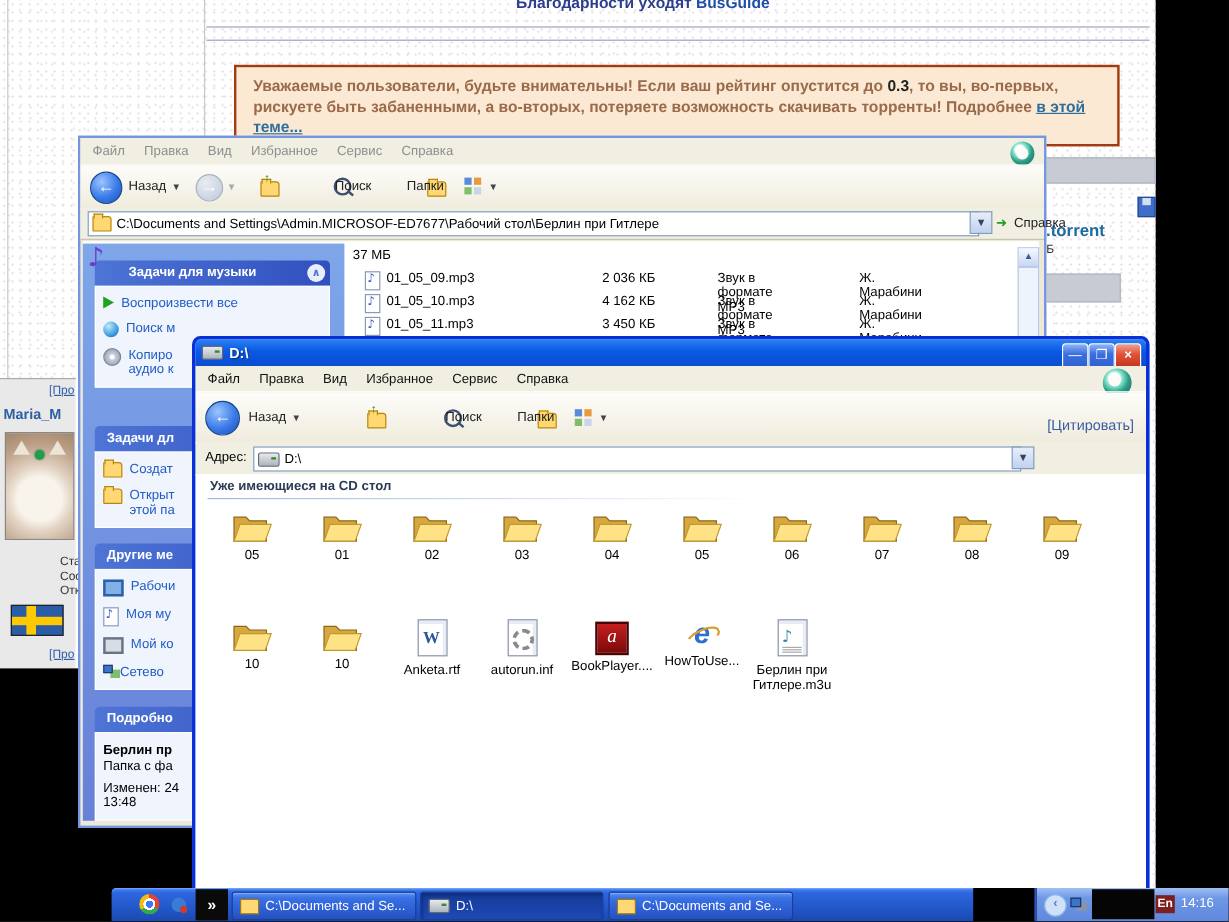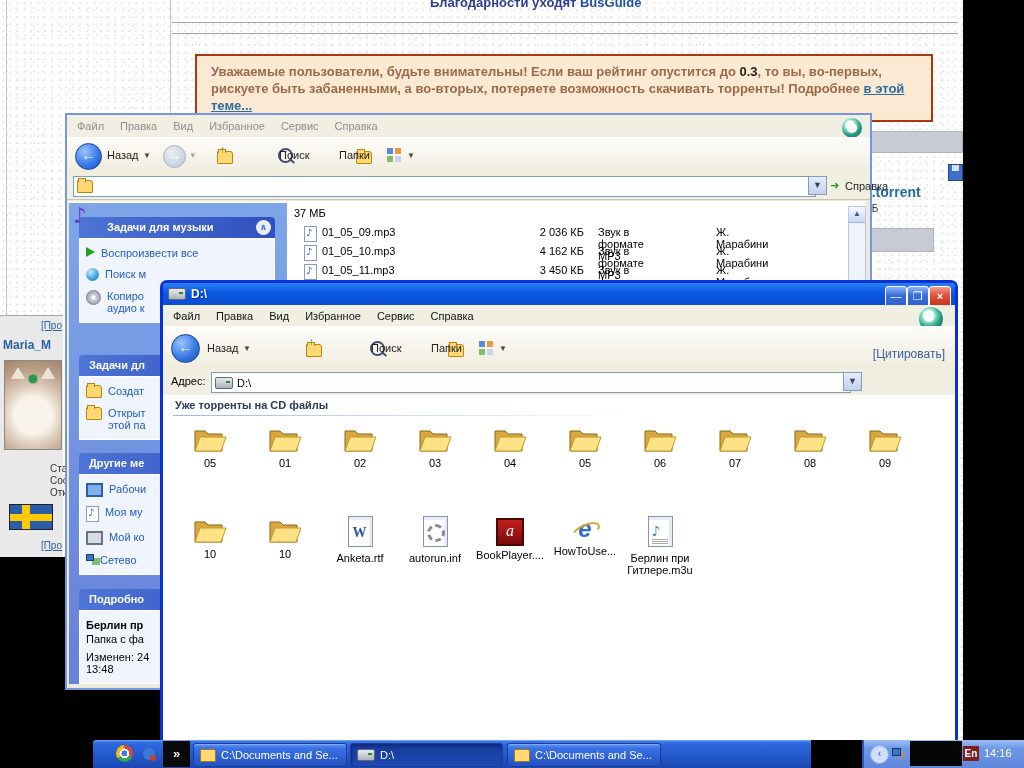--- a/index.html
+++ b/index.html
@@ -93,21 +93,21 @@
      color:#fff;font-weight:bold;line-height:21px;padding-left:10px;position:relative;}
   .taskbox .hd .chev{position:absolute;right:4px;top:3px;width:15px;height:15px;border-radius:50%;background:#E8EEFB;
      color:#4E74D6;text-align:center;line-height:14px;font-size:9px;font-weight:bold;}
   .taskbox .bd{background:#F0F4FD;border:1px solid #FFFFFF;padding:8px 4px 8px 6px;}
   .taskrow{display:flex;gap:6px;align-items:flex-start;margin-bottom:9px;color:#215DC6;}
   .taskrow:last-child{margin-bottom:0;}
   .detbox .bd{color:#000;}
   
   .filerow{position:absolute;height:17px;}
   .fname{position:absolute;left:253px;}
-  .fsize{position:absolute;left:395px;width:120px;text-align:right;}
+  .fsize{position:absolute;left:395px;width:120px;text-align:center;}
   .ftype{position:absolute;left:529px;}
   .fartist{position:absolute;left:647px;}
   
   .vscroll{position:absolute;width:16px;background:#EFF3FB;border:1px solid #B8C8E8;}
   .scrollarr{height:15px;background:linear-gradient(#F6F9FF,#C8D6F2);border-bottom:1px solid #9FB4DC;color:#3A5A9C;font-size:8px;text-align:center;line-height:14px;}
   
   .bigpage{position:relative;display:inline-block;width:23px;height:29px;background:#fff;border:1px solid #8A93A8;box-shadow:inset -3px 3px 0 #E8ECF4;}
   .wordW{position:absolute;left:4px;top:8px;color:#2B579A;font-weight:bold;font-size:14px;font-family:"Liberation Serif","DejaVu Serif",serif;}
   .gear{position:absolute;left:3px;top:7px;width:12px;height:12px;border:3px dashed #8A8A8A;border-radius:50%;}
   .bookplayer{display:inline-block;width:24px;height:24px;background:linear-gradient(#C51E1E,#7A0A0A);border:2px solid #4A0505;
@@ -224,20 +224,21 @@
       <span class="abs tool-label" style="left:212px;top:11px">Поиск</span>
       <span class="abs minifolder" style="left:252px;top:11px"></span>
       <span class="abs tool-label" style="left:272px;top:11px">Папки</span>
       <span class="abs viewsgrid" style="left:320px;top:10px"></span>
       <span class="abs ddarrow" style="left:340px;top:13px">▼</span>
     </div>
 
     <div class="addressbar" style="top:58px;height:26px">
       <div class="addrinput" style="left:6px;top:3px;width:735px;height:19px">
         <span class="minifolder" style="flex:none"></span>
+        <span class="nowrap">C:\Documents and Settings\Admin.MICROSOF-ED7677\Рабочий стол\Берлин при Гитлере</span>
       </div>
       <div class="addrdrop" style="left:741px;top:3px;height:17px;line-height:17px">▼</div>
       <span class="abs" style="left:763px;top:6px;color:#1E9E1E;font-weight:bold">➜</span>
       <span class="abs tool-label" style="left:778px;top:7px">Справка</span>
     </div>
 
     <div class="abs" style="left:2px;top:86px;width:797px;height:483px;background:#fff">
       <span class="abs" style="left:225px;top:6px">37 МБ</span>
       <div class="filerow" style="top:25px">
         <span class="ic-page abs" style="left:235px"><span class="note">♪</span></span>
@@ -366,21 +367,21 @@
     <div class="addressbar" style="top:85px;height:27px">
       <span class="abs" style="left:8px;top:7px">Адрес:</span>
       <div class="addrinput" style="left:48px;top:4px;width:632px;height:19px">
         <span class="ic-drive" style="flex:none"></span>
         <span>D:\</span>
       </div>
       <div class="addrdrop" style="left:680px;top:4px;height:17px;line-height:17px">▼</div>
     </div>
 
     <div class="abs" style="left:0;top:112px;right:0;bottom:0;background:#fff">
-      <div class="grouphd" style="left:12px;top:4px">Уже торренты на CD файлы</div>
+      <div class="grouphd" style="left:12px;top:4px">Уже имеющиеся на CD стол</div>
       <div class="groupline" style="left:10px;top:20px;width:460px"></div>
 
       <div class="cell" style="left:10px;top:32px">
           <svg class="foldersvg" width="34" height="27" style="margin:0 auto">
             <use href="#sym-folder"></use>
           </svg>
           <div class="lbl">05</div>
         </div>
       <div class="cell" style="left:85px;top:32px">
           <svg class="foldersvg" width="34" height="27" style="margin:0 auto">

